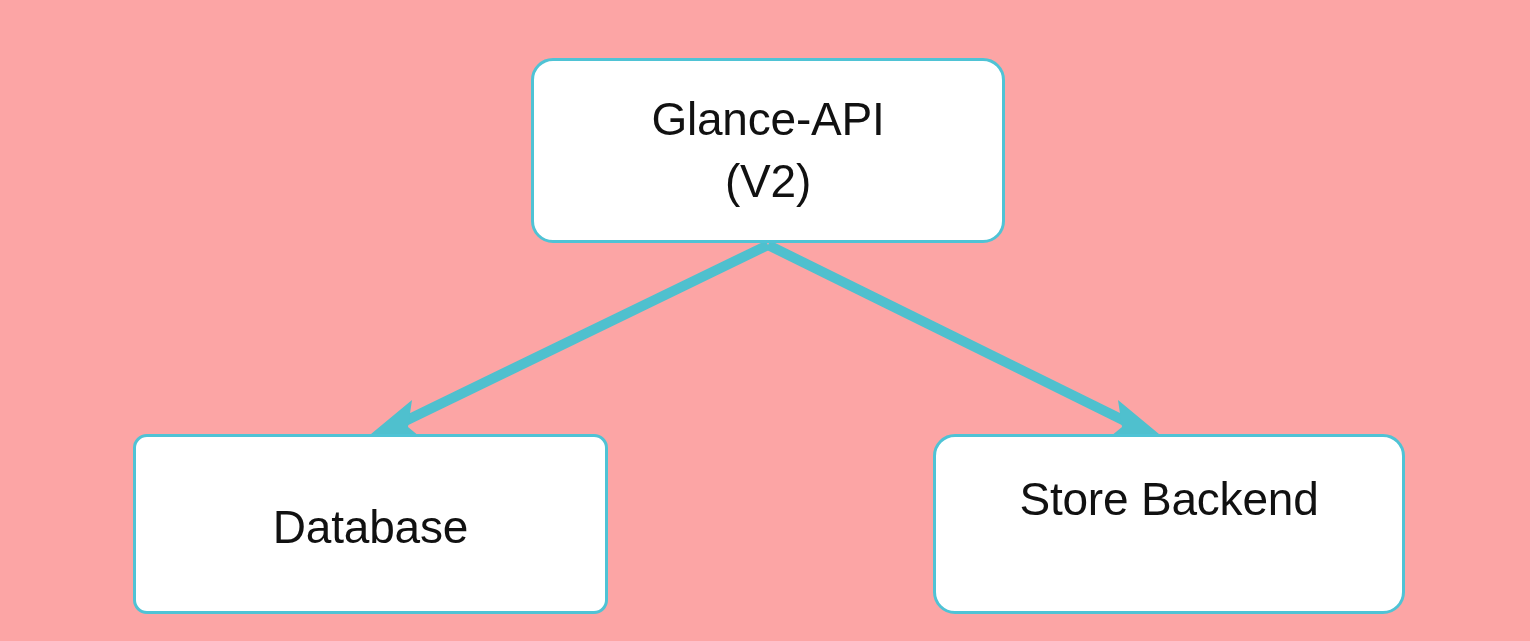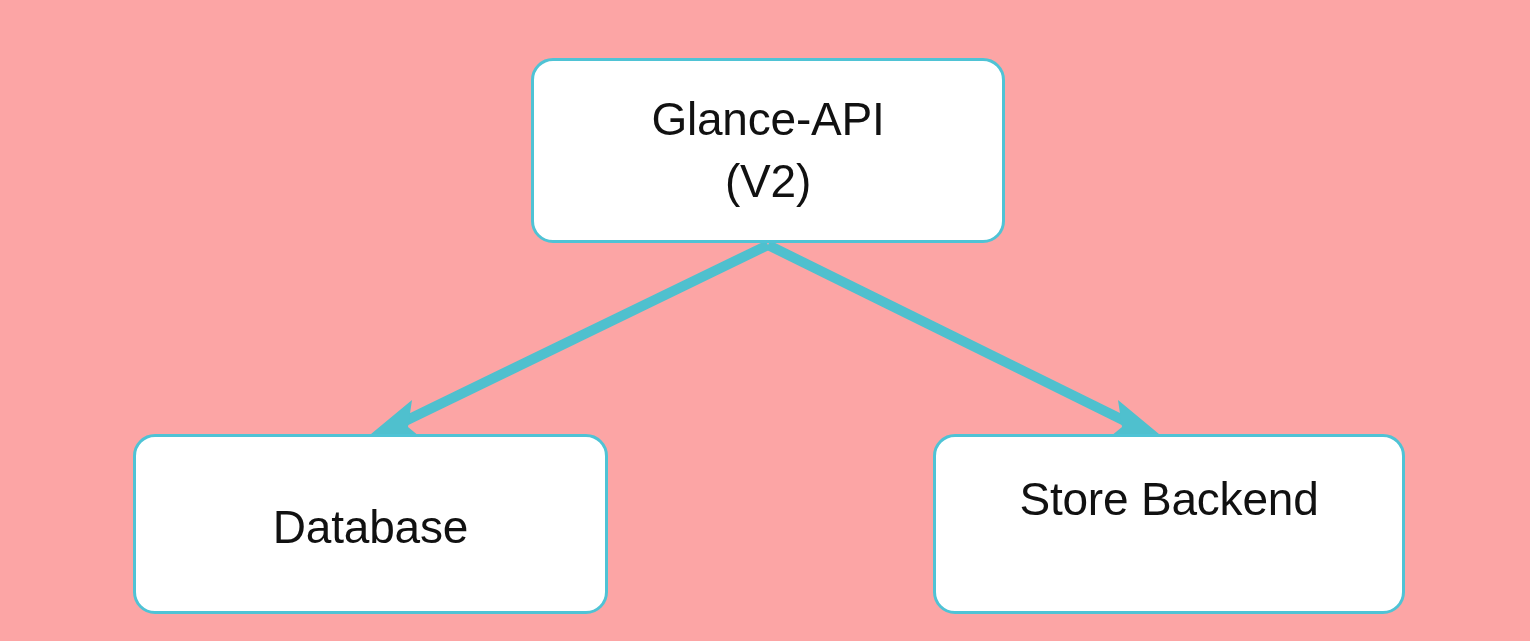--- a/index.html
+++ b/index.html
@@ -100,21 +100,21 @@
       <line x1="768" y1="245" x2="1131" y2="424" stroke="#4FC0CE" stroke-width="10" stroke-linecap="butt"></line>
       <polygon points="1159,434 1118,400 1122,427 1105,441" fill="#4FC0CE"></polygon>
     </g>
   </svg>
 
   <div class="node" id="node-glance-api" style="border-color:#4FC3D5;">
     <span class="node-label">Glance-API
 (V2)</span>
   </div>
 
-  <div class="node" id="node-database" style="border-color:#4FC3D5;">
+  <div class="node" id="node-database" style="border-color:#4FC3D5;border-radius:14px;">
     <span class="node-label">Database</span>
   </div>
 
   <div class="node" id="node-store-backend" style="border-color:#4FC3D5;">
     <span class="node-label">Store Backend</span>
   </div>
 
 </div>
 
 </body></html>

